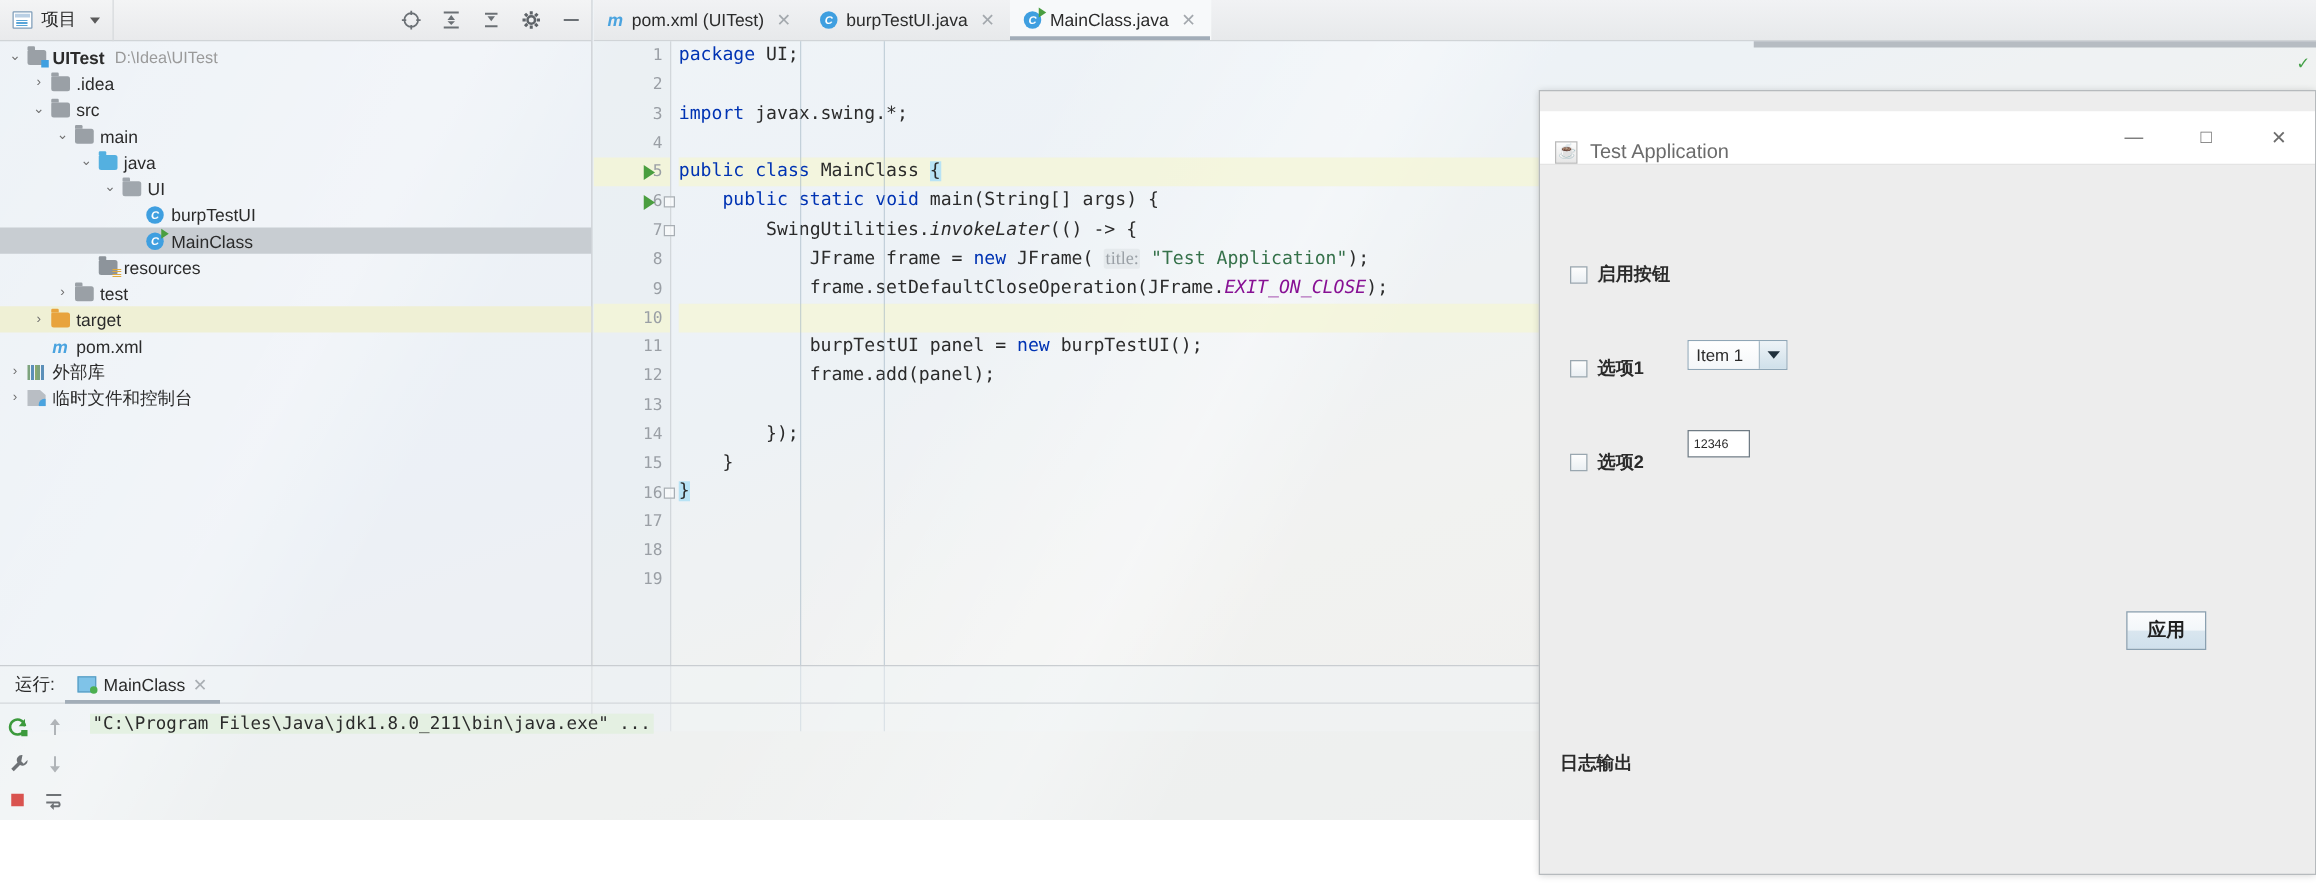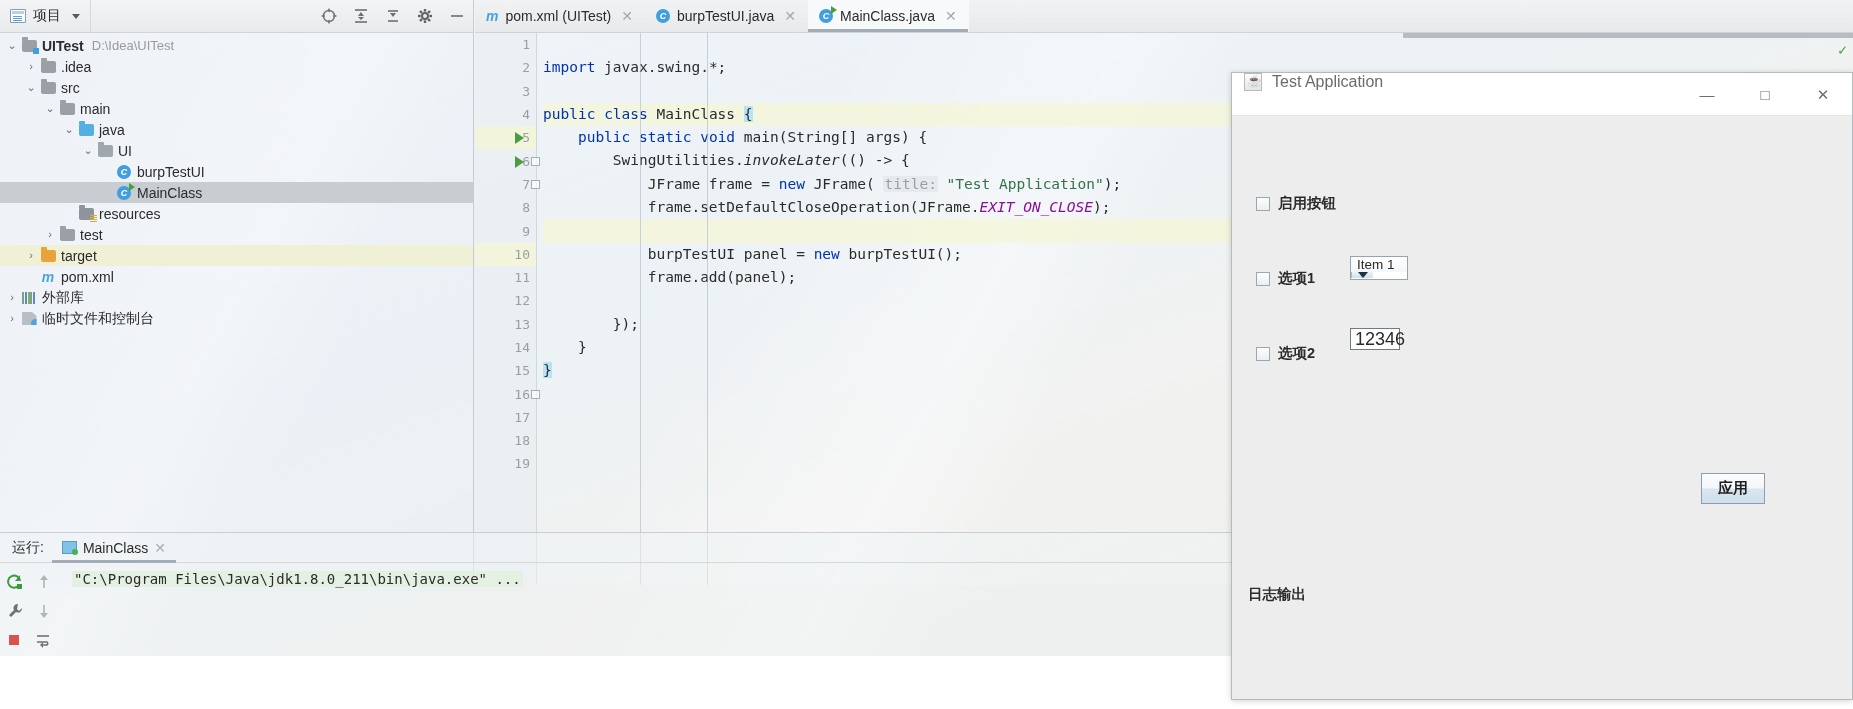--- a/index.html
+++ b/index.html
@@ -101,21 +101,21 @@
   .foldmark { position:absolute; left: 56px; width: 9px; height: 9px; border: 1px solid #a8aeb4;
      background: rgba(255,255,255,0.6); }
 
   #code { flex: 1; position: relative; padding-left: 6px;
      font-family: "DejaVu Sans Mono", monospace; font-size: 14.5px; }
   .cl { height: 23.3px; line-height: 23.3px; white-space: pre; color: #2b2b2b; }
   .cl.hl { background: rgba(244,245,213,0.75); }
   .kw { color: #0033b3; font-weight: normal; }
   .ital { font-style: italic; }
   .str { color: #35714a; }
-  .hint { color: #9aa0a6; background: rgba(220,225,230,0.55); border-radius: 2px; padding: 0 1px; }
+  .hint { color: #9aa0a6; background: rgba(220,225,230,0.55); border-radius: 2px; padding: 0 1px; font-family: Liberation Serif, serif; }
   .stat { color: #871094; font-style: italic; }
   .brace-hl { background: #b8e3f5; }
   .guide { position: absolute; top: 0; bottom: 0; width: 1px; background: rgba(160,180,195,0.55); }
 
   
   #code-hscroll { position: absolute; top: 0; right: 0; width: 450px; height: 5px; background: #b6bcc2; }
   .err-mark { position:absolute; right:6px; top:8px; color:#43a047; font-size: 15px; }
 
   
   #run-panel { position: absolute; left: 0; bottom: 0; width: 1232px; height: 124px;
@@ -131,43 +131,43 @@
      border-radius:50%; background:#4caf50; }
   #run-body { display: flex; height: 94px; }
   #run-side { width: 58px; display: flex; flex-direction: column; align-items: center; padding-top: 6px; gap: 1px; }
   .rs-row { display: flex; gap: 12px; align-items: center; height: 28px; }
   #run-out { flex: 1; padding: 8px 0 0 14px; font-family: "DejaVu Sans Mono", monospace; font-size: 14px; }
   .out-line { background: rgba(226,240,222,0.85); display: inline-block; padding: 0 2px; color: #2b2b2b; }
 
   
   #dialog { position: absolute; left: 1231px; top: 72px; width: 622px; height: 628px;
      background: #ededed; border: 1px solid #b6babd; box-shadow: 0 1px 6px rgba(0,0,0,0.18); }
-  #dlg-title { height: 43px; background: #ffffff; display: flex; align-items: flex-start;
-     border-bottom: 1px solid #e4e4e4; }
+  #dlg-title { height: 43px; background: #ffffff; display: flex; align-items: flex-end;
+     border-bottom: 1px solid #e4e4e4; margin-top: 16px; }
   .java-ico { width: 18px; height: 18px; margin-left: 12px; background: linear-gradient(#fdfdfd,#e6e6e6);
      border: 1px solid #b9b9b9; position: relative; }
   .java-ico:after { content:"\2615"; position:absolute; left:2px; top:0px; font-size:12px; color:#9a6b1e; }
   #dlg-title .t { margin-left: 10px; font-size: 16px; color: #6b6b6b; }
   .wbtns { margin-left: auto; display: flex; }
   .wbtn { width: 58px; height: 43px; display:flex; align-items:center; justify-content:center;
      color:#6d6d6d; font-size: 15px; }
   #dlg-body { position: relative; height: 584px; }
   .row { position: absolute; display: flex; align-items: center; margin-top: 32px; }
   .cbox { width: 14px; height: 14px; border: 1px solid #9aa7b0; background: linear-gradient(#fdfdfd,#eaeff3);
      margin-right: 8px; }
   .cb-label { font-size: 14.5px; font-weight: bold; color: #2b2b2b; }
   .combo { display: flex; height: 24px; border: 1px solid #8fa6b6; background: #fff; }
   .combo .val { padding: 0 6px; display:flex; align-items:center; font-size: 13.5px; min-width: 56px;
      background: linear-gradient(#ffffff,#f4f7f9); }
   .combo .arrow { width: 22px; display:flex; align-items:center; justify-content:center;
      background: linear-gradient(#eef3f7,#cfe0ea); border-left: 1px solid #a9bcc8; }
   .combo .arrow i { width:0;height:0;border-left:5px solid transparent;border-right:5px solid transparent;
      border-top:6px solid #20303c; display:block;}
   .tfield { height: 22px; border: 1px solid #6f7b84; background: #fff; padding: 0 4px;
-     display: flex; align-items: center; font-size: 18px; }
+     display: flex; align-items: center; font-size: 10px; }
   .swing-btn { border: 1px solid #8aa0b0; background: linear-gradient(#fbfcfd 0%, #f3f7fa 48%, #d9e6ef 52%, #cfe0ec 100%);
      padding: 5px 16px; font-size: 15px; font-weight: bold; color: #1f1f1f; }
   .log-label { font-size: 14.5px; font-weight: bold; color: #2b2b2b; }
 </style>
 </head>
 <body>
 
 <div id="app">
 
   <div id="sidebar">
@@ -372,20 +372,21 @@
           <div class="gl">15</div>
           <div class="gl">16</div>
           <div class="foldmark" style="top: 356.5px;"></div>
           <div class="gl">17</div>
           <div class="gl">18</div>
           <div class="gl">19</div>
         </div>
       <div id="code">
         <div class="guide" style="left:103px;"></div>
         <div class="guide" style="left:170px;"></div>
+        <div class="cl"><span class="kw">package</span> UI;</div>
         <div class="cl"></div>
         <div class="cl"><span class="kw">import</span> javax.swing.*;</div>
         <div class="cl"></div>
         <div class="cl hl"><span class="kw">public</span> <span class="kw">class</span> MainClass <span class="brace-hl">{</span></div>
         <div class="cl">    <span class="kw">public</span> <span class="kw">static</span> <span class="kw">void</span> main(String[] args) {</div>
         <div class="cl">        SwingUtilities.<span class="ital">invokeLater</span>(() -&gt; {</div>
         <div class="cl">            JFrame frame = <span class="kw">new</span> JFrame( <span class="hint">title:</span> <span class="str">"Test Application"</span>);</div>
         <div class="cl">            frame.setDefaultCloseOperation(JFrame.<span class="stat">EXIT_ON_CLOSE</span>);</div>
         <div class="cl hl"></div>
         <div class="cl">            burpTestUI panel = <span class="kw">new</span> burpTestUI();</div>
@@ -475,21 +476,21 @@
 
       <div class="row" style="left:24px; top:46px;">
         <span class="cbox"></span>
         <span class="cb-label">启用按钮</span>
       </div>
 
       <div class="row" style="left:24px; top:121px;">
         <span class="cbox"></span>
         <span class="cb-label">选项1</span>
       </div>
-      <div class="combo" style="position:absolute; left:118px; top:140px;flex-direction:column;">
+      <div class="combo" style="position:absolute; left:118px; top:140px;">
         <span class="val">Item 1</span>
         <span class="arrow">
             <i></i>
           </span>
       </div>
 
       <div class="row" style="left:24px; top:196px;">
         <span class="cbox"></span>
         <span class="cb-label">选项2</span>
       </div>

